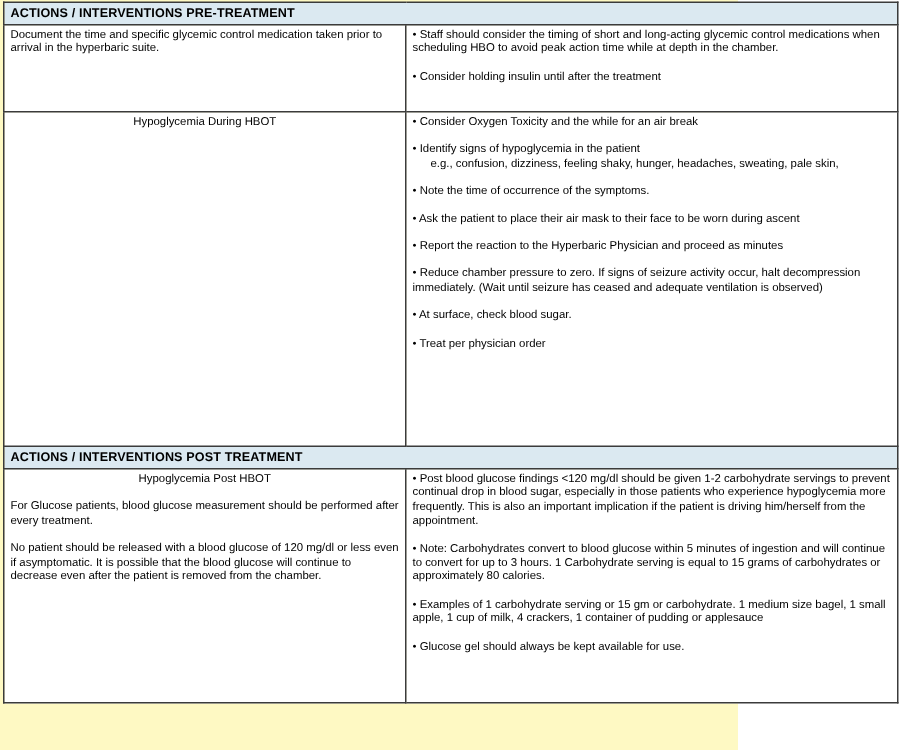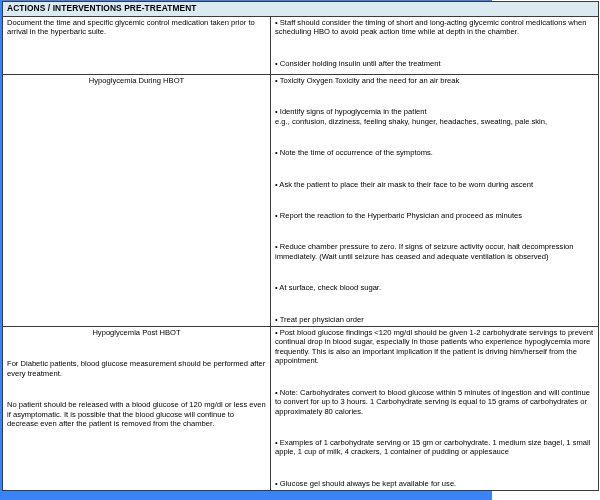--- a/index.html
+++ b/index.html
@@ -13,21 +13,21 @@
     overflow: hidden;
     font-family: "Liberation Sans", sans-serif;
     color: #000000;
   }
 
   .doc {
     width: 492px;
     height: 500px;
     box-sizing: border-box;
     padding: 1px 2px 1px 2px;
-    background: #3b82f6;
+    background: #fef9c3;
   }
 
   table.protocol {
     width: 596px;
     border-collapse: collapse;
     table-layout: fixed;
     border: 1px solid #3b3b3b;
   }
 
   table.protocol td {
@@ -65,25 +65,26 @@
     margin: 0;
     padding: 0;
   }
 
   .para {
     margin: 0 0 0 0;
     white-space: normal;
   }
 
   .para + .para {
-    margin-top: 22px;
+    margin-top: 9px;
   }
 
   .para.tight + .para.tight {
     margin-top: 0;
+    margin-left: 12px;
   }
 
   .nowrap-line {
     white-space: nowrap;
     overflow: hidden;
   }
 
   .bullet-para {
     position: relative;
     padding-left: 0;
@@ -131,39 +132,42 @@
 
 
       <tr class="r-during-body">
         <td>
           <div class="cell-block">
             <p class="para lead-title">Hypoglycemia During HBOT</p>
           </div>
         </td>
         <td>
           <div class="cell-block">
-            <p class="para bullet-para">• Toxicity Oxygen Toxicity and the need for an air break</p>
+            <p class="para bullet-para">• Consider Oxygen Toxicity and the while for an air break</p>
             <p class="para bullet-para tight">• Identify signs of hypoglycemia in the patient</p>
             <p class="para tight nowrap-line">e.g., confusion, dizziness, feeling shaky, hunger, headaches, sweating, pale skin,</p>
             <p class="para bullet-para">• Note the time of occurrence of the symptoms.</p>
             <p class="para bullet-para">• Ask the patient to place their air mask to their face to be worn during ascent</p>
             <p class="para bullet-para">• Report the reaction to the Hyperbaric Physician and proceed as minutes</p>
             <p class="para bullet-para">• Reduce chamber pressure to zero. If signs of seizure activity occur, halt decompression immediately. (Wait until seizure has ceased and adequate ventilation is observed)</p>
             <p class="para bullet-para">• At surface, check blood sugar.</p>
             <p class="para bullet-para">• Treat per physician order</p>
           </div>
         </td>
       </tr>
 
+      <tr class="section-header">
+        <td colspan="2">ACTIONS / INTERVENTIONS POST TREATMENT</td>
+      </tr>
 
       <tr class="r-post-body">
         <td>
           <div class="cell-block">
             <p class="para lead-title">Hypoglycemia Post HBOT</p>
-            <p class="para">For Diabetic patients, blood glucose measurement should be performed after every treatment.</p>
+            <p class="para">For Glucose patients, blood glucose measurement should be performed after every treatment.</p>
             <p class="para">No patient should be released with a blood glucose of 120 mg/dl or less even if asymptomatic. It is possible that the blood glucose will continue to decrease even after the patient is removed from the chamber.</p>
           </div>
         </td>
         <td>
           <div class="cell-block">
             <p class="para bullet-para">• Post blood glucose findings &lt;120 mg/dl should be given 1-2 carbohydrate servings to prevent continual drop in blood sugar, especially in those patients who experience hypoglycemia more frequently. This is also an important implication if the patient is driving him/herself from the appointment.</p>
             <p class="para bullet-para">• Note: Carbohydrates convert to blood glucose within 5 minutes of ingestion and will continue to convert for up to 3 hours. 1 Carbohydrate serving is equal to 15 grams of carbohydrates or approximately 80 calories.</p>
             <p class="para bullet-para">• Examples of 1 carbohydrate serving or 15 gm or carbohydrate. 1 medium size bagel, 1 small apple, 1 cup of milk, 4 crackers, 1 container of pudding or applesauce</p>
             <p class="para bullet-para">• Glucose gel should always be kept available for use.</p>
           </div>

